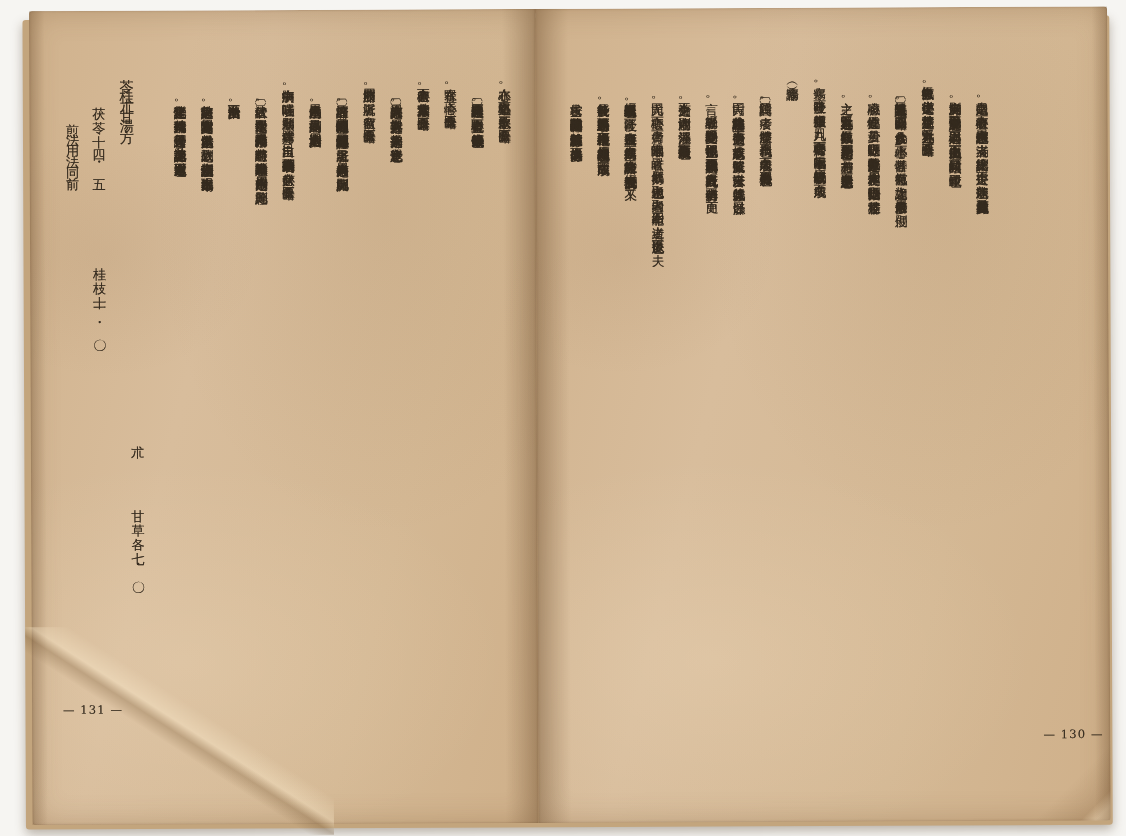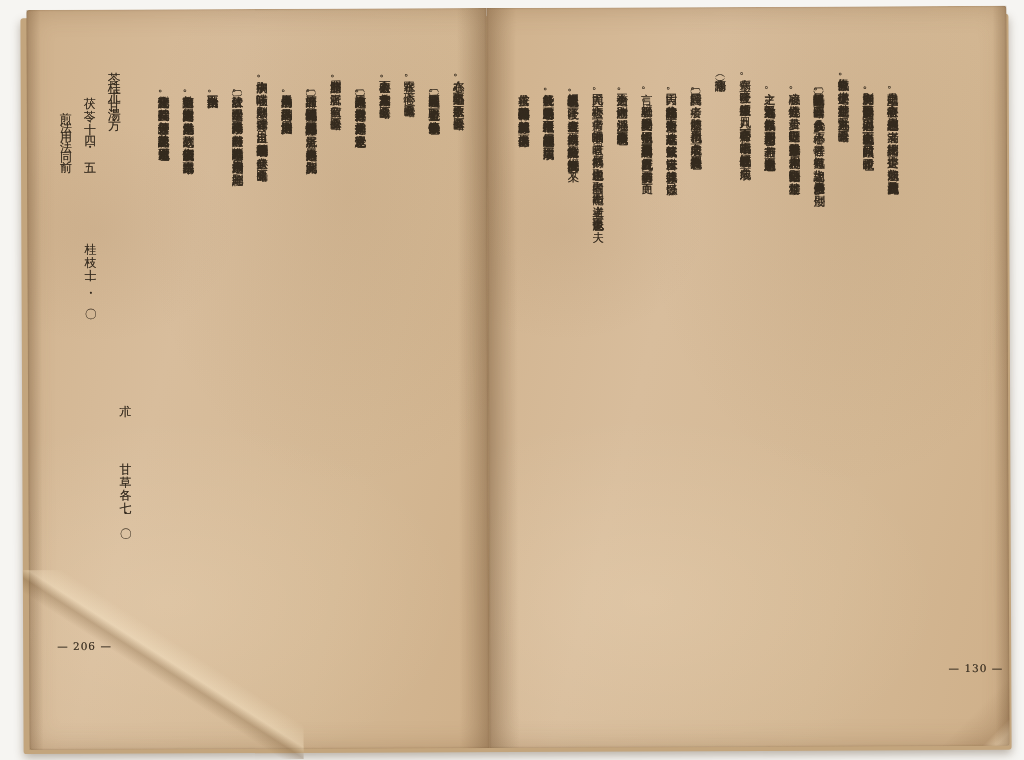--- a/index.html
+++ b/index.html
@@ -94,21 +94,21 @@
       <div class="formula">
         <div class="f-item title" style="left:52px;top:0;">苓桂朮甘湯方</div>
         <div class="f-item dose" style="left:28px;top:26px;">茯苓十四・五</div>
         <div class="f-item dose" style="left:28px;top:172px;">桂枝十一・〇</div>
         <div class="f-item dose" style="left:62px;top:334px;">朮</div>
         <div class="f-item dose" style="left:62px;top:392px;">甘草各七・〇</div>
         <div class="f-item prep" style="left:4px;top:40px;">煎法用法同前。</div>
       </div>
 
       <div class="crease"></div>
-      <div class="pagenum">— 206 —</div>
+      <div class="pagenum">— 131 —</div>
       <div class="gutter-shade"></div>
     </div>
 
     <div class="page right">
       <div class="gutter-shade"></div>
       <div class="textflow">
           <div class="col note">由是觀之。心下有痰飲者。胃內有停水之謂也。支滿者。徐彬氏謂支。撐定不去。如痞狀也。（見類聚方廣義）據此</div>
           <div class="col note">則胸脅支滿。即肋骨弓下部膨滿之意。與心下逆滿同。自下向上衝上而滿也。目眩與頭眩同。即眩暈也。</div>
           <div class="col main">夫短氣有微飲。當從小便去之。苓桂朮甘湯主之。腎氣丸亦主之。（金匱要略）</div>
           <div class="col note">〔註〕短氣呼吸促迫之意。金匱要略曰。凡食少飲多。水停心下。甚者悸。微有短氣。如上之說。胃內若停水量多。則侵</div>

